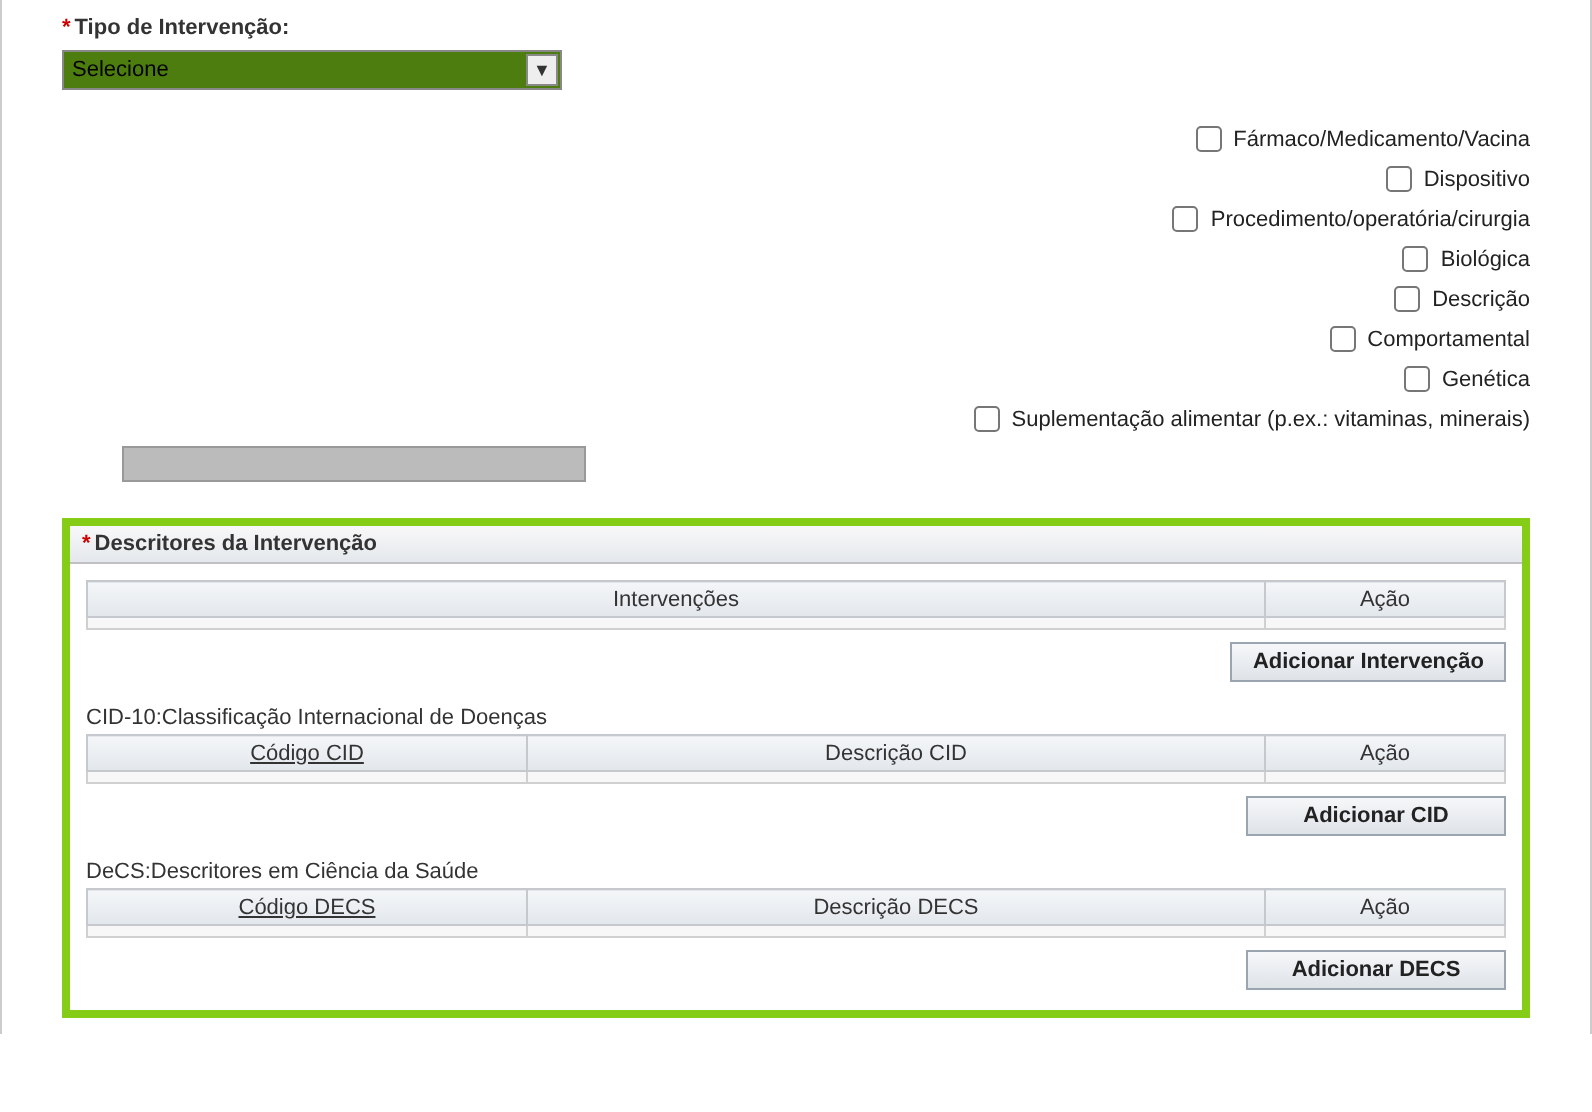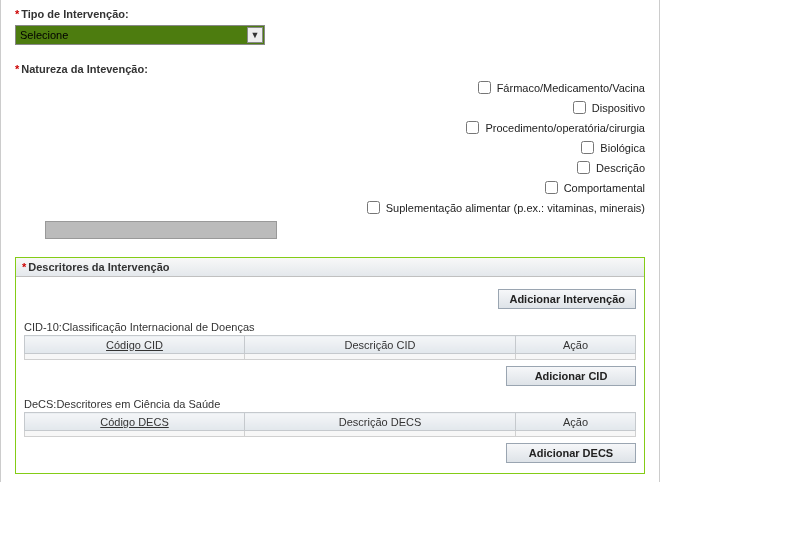--- a/index.html
+++ b/index.html
@@ -4,22 +4,22 @@
   <style>
     * { box-sizing: border-box; margin: 0; padding: 0; }
     body {
       font-family: Arial, sans-serif;
       font-size: 11px;
       color: #333;
       background: #fff;
       padding: 0;
     }
     .container {
-      width: 660px;
-      padding: 8px 14px;
+      width: 796px;
+      padding: 8px 30px;
       border-left: 1px solid #ccc;
       border-right: 1px solid #ccc;
     }
     .field-group { margin-bottom: 10px; }
     .label-req {
       font-weight: bold;
       color: #333;
       font-size: 11px;
       margin-bottom: 5px;
       display: block;
@@ -74,21 +74,21 @@
     .disabled-input {
       width: 232px;
       height: 18px;
       background: #bbb;
       border: 1px solid #999;
       margin-left: 30px;
       margin-top: 2px;
       margin-bottom: 18px;
     }
     .panel {
-      border: 1px solid #84cc16;
+      border: 4px solid #84cc16;
       margin-top: 16px;
     }
     .panel-header {
       background: linear-gradient(#f8f8f8, #e4e8ec);
       border-bottom: 1px solid #c0c0c0;
       padding: 3px 6px;
       font-size: 11px;
       font-weight: bold;
     }
     .panel-body { padding: 8px; }
@@ -148,23 +148,20 @@
     </span>
     <div class="select-wrap">
       <select class="form-select">
         <option>Selecione</option>
       </select>
       <span class="select-arrow">▼</span>
     </div>
   </div>
 
   <div class="field-group" style="margin-top:18px;">
-    <span class="label-req">
-      <span class="asterisk">*</span><span>Natureza da Intevenção:</span>
-    </span>
     <div class="checkbox-list">
       <div class="check-item">
         <input type="checkbox" style="">
         <label>Fármaco/Medicamento/Vacina</label>
       </div>
       <div class="check-item">
         <input type="checkbox" style="">
         <label>Dispositivo</label>
       </div>
       <div class="check-item">
@@ -175,35 +172,53 @@
         <input type="checkbox" style="">
         <label>Biológica</label>
       </div>
       <div class="check-item">
         <input type="checkbox" style="">
         <label>Descrição</label>
       </div>
       <div class="check-item">
         <input type="checkbox" style="">
         <label>Comportamental</label>
+      </div>
+      <div class="check-item">
+        <input type="checkbox" style="">
+        <label>Genética</label>
       </div>
       <div class="check-item">
         <input type="checkbox" style="">
         <label>Suplementação alimentar (p.ex.: vitaminas, minerais)</label>
       </div>
     </div>
     <div class="disabled-input"></div>
   </div>
 
   <div class="panel">
     <div class="panel-header">
       <span class="asterisk">*</span><span>Descritores da Intervenção</span>
     </div>
     <div class="panel-body">
 
+      <table class="subtable">
+        <thead>
+          <tr>
+            <th>Intervenções</th>
+            <th class="col-acao">Ação</th>
+          </tr>
+        </thead>
+        <tbody>
+          <tr class="thin-row">
+              <td></td>
+              <td></td>
+            </tr>
+        </tbody>
+      </table>
       <div class="btn-row">
         <button class="action-button">Adicionar Intervenção</button>
       </div>
 
       <div class="section-label">CID-10:Classificação Internacional de Doenças</div>
       <table class="subtable">
         <thead>
           <tr>
             <th class="col-code">Código CID</th>
             <th>Descrição CID</th>

